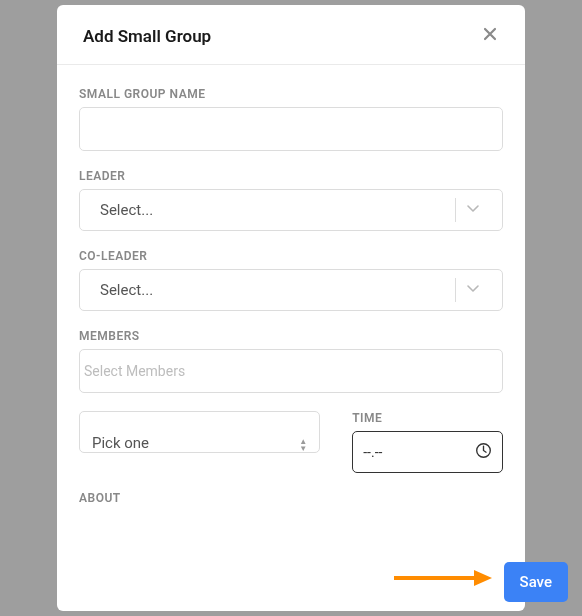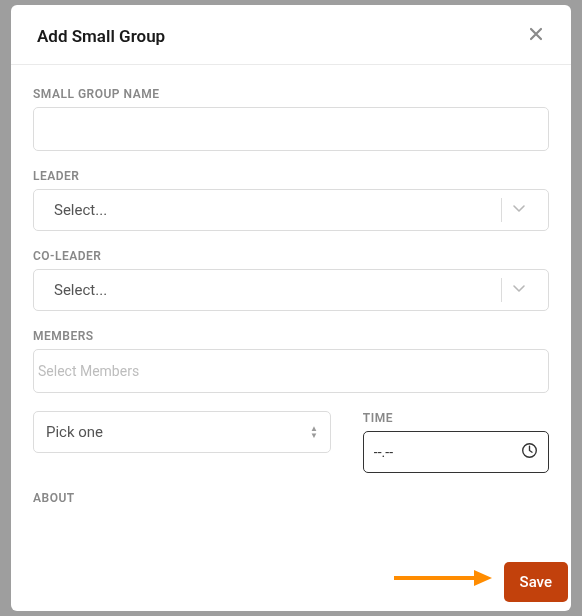--- a/index.html
+++ b/index.html
@@ -12,21 +12,21 @@
       background: #9e9e9e;
       width: 582px;
       height: 616px;
       display: flex;
       align-items: center;
       justify-content: center;
       position: relative;
     }
     .modal {
       background: #fff;
-      width: 560px;
+      width: 468px;
       height: 606px;
       border-radius: 6px;
       overflow: hidden;
       display: flex;
       flex-direction: column;
     }
     .modal-header {
       display: flex;
       align-items: center;
       justify-content: space-between;
@@ -115,21 +115,21 @@
       flex: 1;
     }
     .picker {
       position: relative;
       width: 100%;
       height: 42px;
       border: 1px solid #dcdcdc;
       border-radius: 5px;
       background: #fff;
       display: flex;
-      align-items: center;
+      align-items: flex-end;
       padding: 0 12px;
       cursor: pointer;
     }
     .picker-text {
       flex: 1;
       font-size: 15px;
       color: #555;
     }
     .spinner-arrows {
       display: flex;
@@ -155,21 +155,21 @@
       font-size: 14px;
       color: #333;
     }
     .clock {
       color: #333;
     }
     .save-btn {
       position: absolute;
       right: 14px;
       bottom: 14px;
-      background: #c2410c;
+      background: #3b82f6;
       color: #fff;
       border: none;
       border-radius: 5px;
       padding: 11px 16px;
       font-size: 15px;
       font-weight: 500;
       cursor: pointer;
     }
     .arrow-annotation {
       position: absolute;

